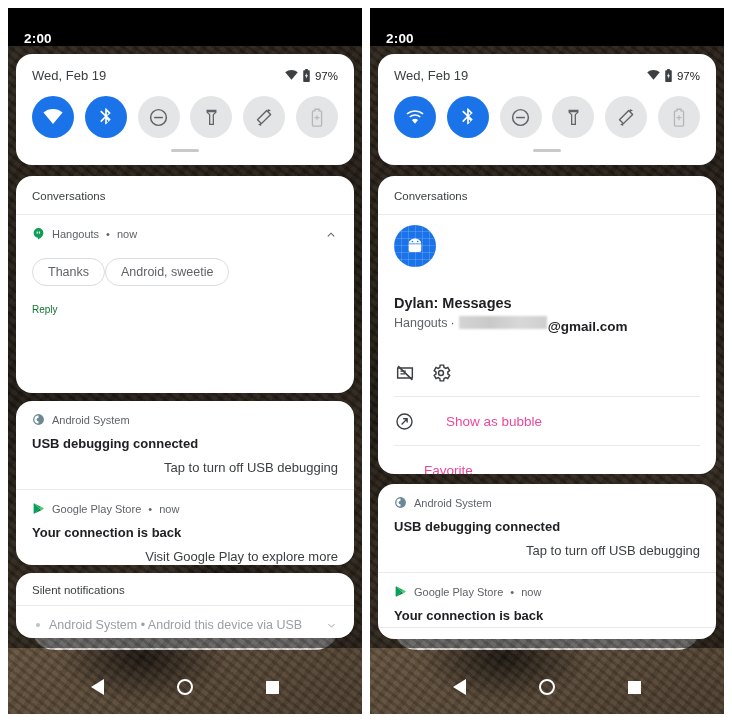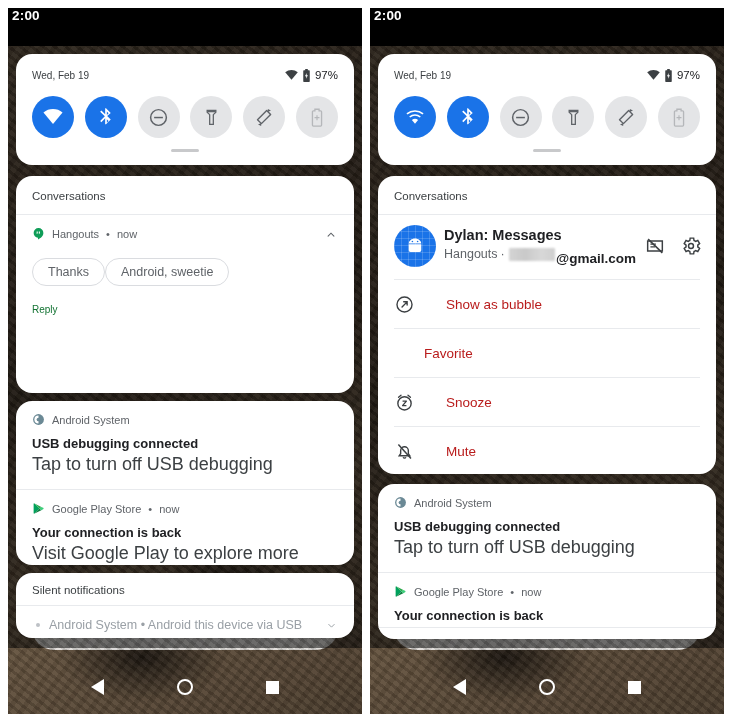--- a/index.html
+++ b/index.html
@@ -45,36 +45,36 @@
     padding:0 14px;
   }
   .shade-dim{
     position:absolute; left:0; right:0; top:0; height:640px;
     background:rgba(0,0,0,.55);
   }
 
   
   .statusbar{
     position:absolute; left:0; right:0; top:0; height:38px;
-    background:#000; display:flex; align-items:flex-start; padding-left:4px;
+    background:#000; display:flex; align-items:flex-end; padding-left:16px;
     z-index:6;
   }
   .statusbar .clock{ color:#fff; font-size:13.5px; font-weight:600; letter-spacing:.2px; }
 
   
   .card{
     position:absolute; left:8px; right:8px;
     background:#fff; border-radius:16px; z-index:5;
   }
 
   
   .qs{ top:46px; height:111px; padding:12px 16px 0; }
   .qs-top{ display:flex; align-items:center; justify-content:space-between; height:18px; }
-  .qs-date{ font-size:10px; color:#3c4043; }
-  .qs-status{ display:flex; align-items:center; gap:4px; font-size:11.5px; color:#202124; font-weight:500;}
+  .qs-date{ font-size:13px; color:#3c4043; }
+  .qs-status{ display:flex; align-items:flex-end; gap:4px; font-size:11.5px; color:#202124; font-weight:500;}
   .tiles{ display:flex; align-items:center; justify-content:space-between; margin-top:12px; }
   .tile{
     width:42px; height:42px; border-radius:50%;
     display:flex; align-items:center; justify-content:center;
     background:#e4e5e7;
   }
   .tile.on{ background:#1a73e8; }
   .tile.dim svg{ opacity:.35; }
   .handle{
     width:28px; height:3px; border-radius:2px; background:#c8c9cb;
@@ -82,21 +82,21 @@
   }
 
   
   .sec-head{ font-size:11.5px; color:#3c4043; padding:14px 16px 12px; }
   .divider{ height:1px; background:#e8eaed; }
 
   
   .notif{ padding:12px 16px 14px; }
   .notif-app{ display:flex; align-items:center; gap:7px; font-size:11px; color:#5f6368; }
   .notif-title{ font-size:13px; font-weight:700; color:#202124; margin-top:10px; }
-  .notif-body{ font-size:18px; color:#3c4043; margin-top:3px; }
+  .notif-body{ font-size:13px; color:#3c4043; margin-top:9px;text-align:right; }
 
   
   .conv-row{ display:flex; gap:11px; margin-top:10px; align-items:flex-start; }
   .avatar-cat{
     width:36px; height:36px; border-radius:50%; background:#4fd3c4; flex:0 0 36px;
     overflow:hidden; position:relative;
   }
   .conv-name{ font-size:13.5px; color:#202124; }
   .conv-msg{ font-size:12.5px; color:#3c4043; margin-top:2px; }
   .chips{ display:flex; margin-top:18px; }
@@ -108,21 +108,21 @@
   .expand-caret{ position:absolute; right:16px; top:13px; }
 
   
   .silent-row{
     display:flex; align-items:center; gap:9px; padding:12px 16px;
     font-size:12.5px; color:#9aa0a6;
   }
   .silent-dot{ width:4px; height:4px; border-radius:50%; background:#bdc1c6; margin-left:4px;}
 
   
-  .conv-head{ display:flex; align-items:center; gap:8px; padding:10px 14px 12px 16px; }
+  .conv-head{ display:flex; gap:28px; padding:10px 14px 12px 16px;flex-direction:column; }
   .avatar-droid{
     width:42px; height:42px; border-radius:50%; flex:0 0 42px;
     background:#1a73e8; display:flex; align-items:center; justify-content:center;
     position:relative; overflow:hidden;
   }
   .avatar-droid::after{
     content:""; position:absolute; inset:0;
     background:
       repeating-linear-gradient(0deg, rgba(255,255,255,.16) 0 1px, transparent 1px 7px),
       repeating-linear-gradient(90deg, rgba(255,255,255,.16) 0 1px, transparent 1px 7px);
@@ -133,21 +133,21 @@
   .blur-mask{
     display:inline-block; width:88px; height:13px; margin:0 1px;
     background:linear-gradient(90deg,#d4d4d4,#c9c9c9 35%,#d8d8d8 70%,#cfcfcf);
     filter:blur(1.2px); border-radius:1px; vertical-align:middle;
   }
   .ch-domain{ color:#202124; font-size:13.5px; font-weight:600;margin-top:8px; }
   .menu-item{
     display:flex; align-items:center; gap:0; height:48px; padding:0 16px;
   }
   .menu-icon{ width:52px; flex:0 0 52px; display:flex; align-items:center; justify-content:flex-start; }
-  .menu-label{ font-size:13.5px; color:#b91c1c; }
+  .menu-label{ font-size:13.5px; color:#ec4899; }
   .menu-div{ height:1px; background:#e8eaed; margin:0 16px; }
 
   
   .navbar{
     position:absolute; left:0; right:0; bottom:0; height:54px; z-index:7;
     display:flex; align-items:center; justify-content:space-around; padding:0 46px;
   }
   .nav-back{
     width:0;height:0;border-top:8px solid transparent;border-bottom:8px solid transparent;
     border-right:13px solid #fff;

